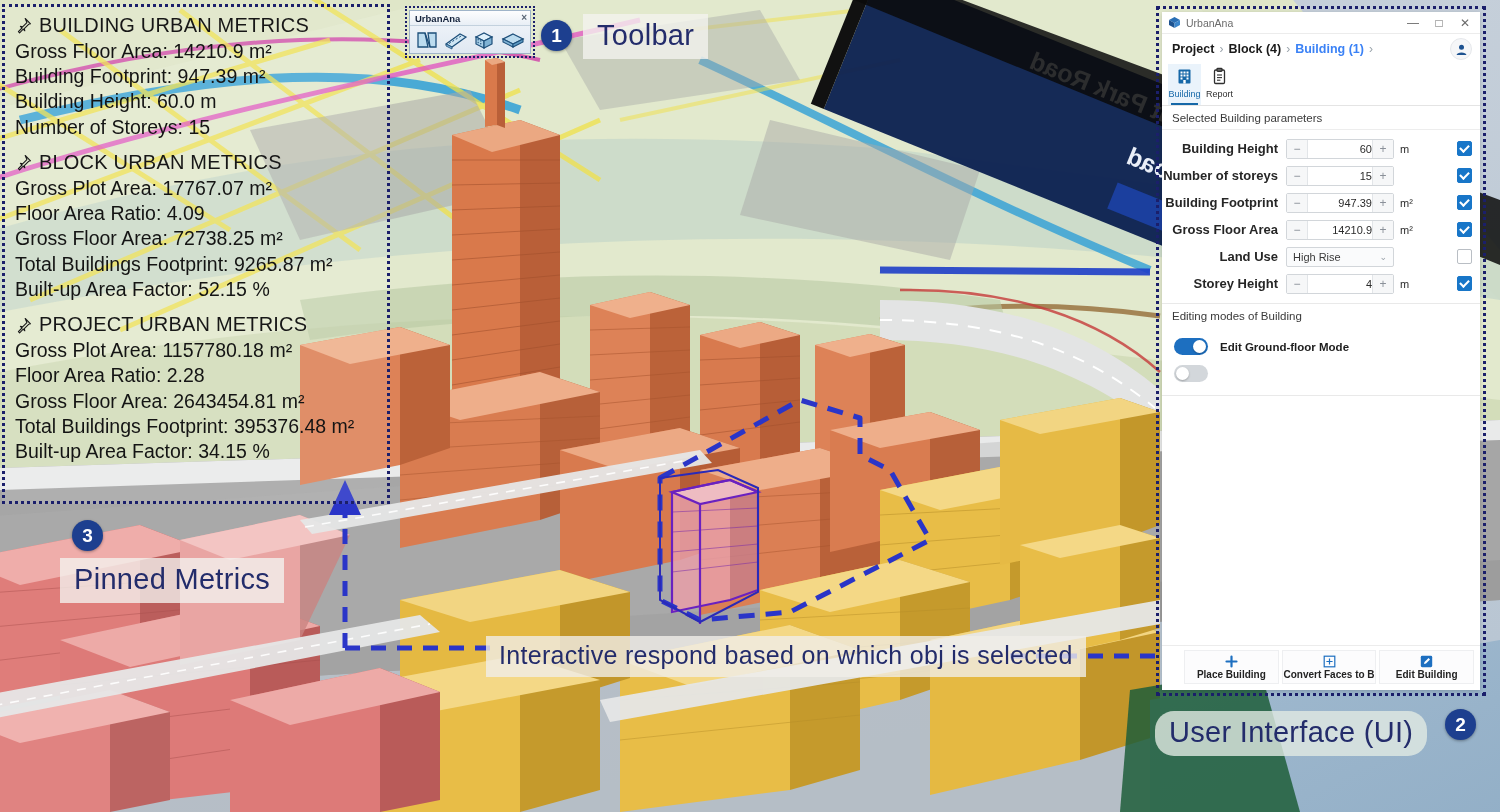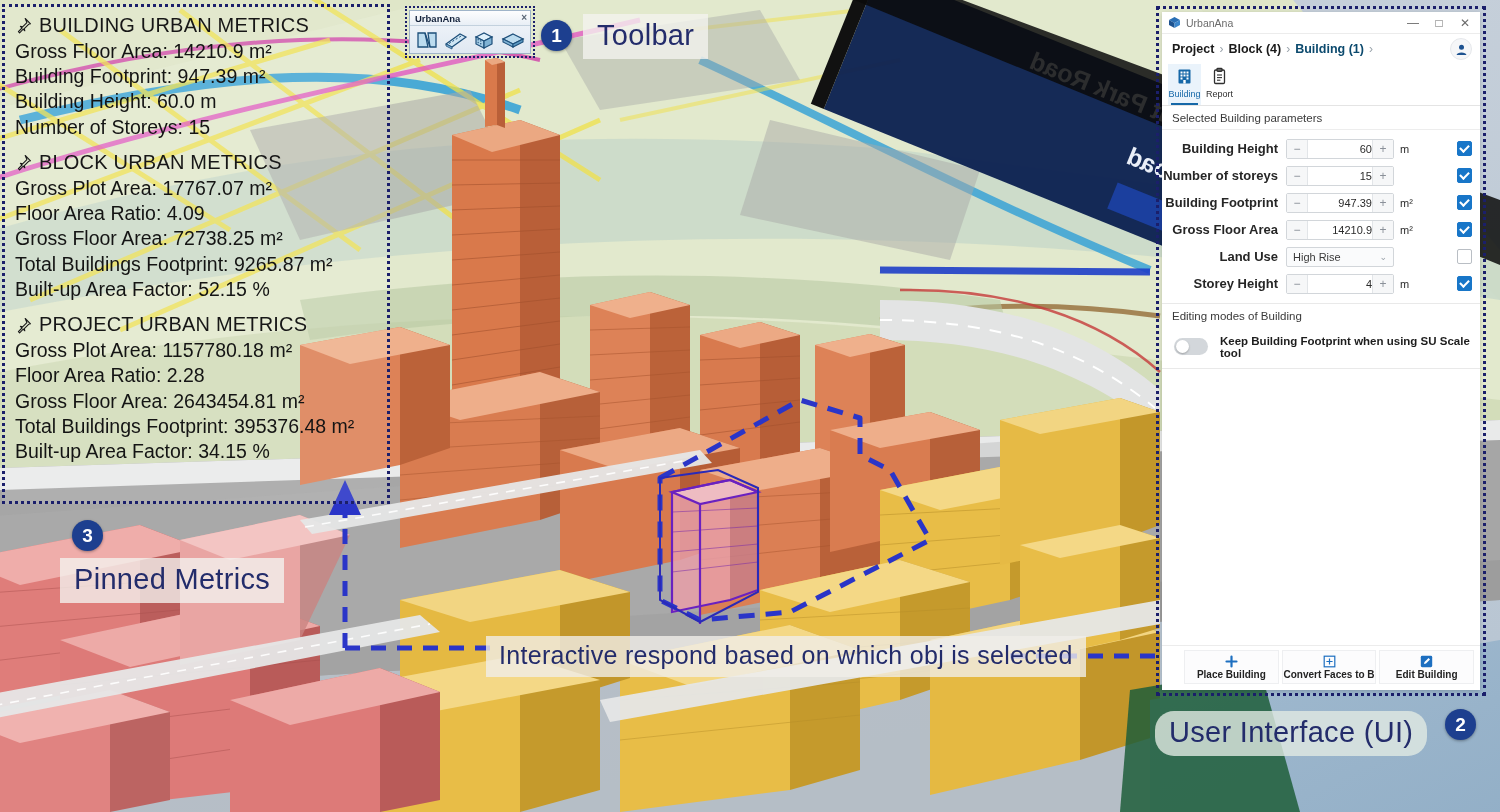--- a/index.html
+++ b/index.html
@@ -123,21 +123,21 @@
   .wbtn {
     width: 26px; height: 20px; display: flex; align-items: center;
     justify-content: center; color: #6b6b6b; font-size: 12px; cursor: pointer;
   }
 
   #breadcrumb {
     height: 30px; flex: 0 0 30px; display: flex; align-items: center;
     padding: 0 8px 0 10px; gap: 5px;
   }
   .crumb { font-size: 12.5px; font-weight: bold; color: #1a1a1a; cursor: pointer; }
-  .crumb.active { color: #0c4a6e; }
+  .crumb.active { color: #3b82f6; }
   .crumb-sep { color: #9aa3ab; font-size: 12px; }
   #account-ico {
     margin-left: auto; width: 22px; height: 22px; border-radius: 50%;
     background: #f5f6f8; border: 1px solid #e6e8eb;
     display: flex; align-items: center; justify-content: center; cursor: pointer;
   }
 
   #tabs {
     display: flex; gap: 2px; padding: 0 6px;
     border-bottom: 1px solid #e4e4e4; flex: 0 0 42px;
@@ -786,22 +786,25 @@
             <span class="sbtn plus">+</span>
           </div>
           <div class="unit">m</div>
           <div class="cbox on"></div>
         </div>
       </div>
 
   <div class="section-head" style="border-bottom:none;">Editing modes of Building</div>
   <div class="toggles" id="toggle-rows">
         <div class="trow">
+          <span class="switch on"></span>
+          <span class="tlab">Edit Ground-floor Mode</span>
+        </div>
+        <div class="trow">
           <span class="switch"></span>
-          <span class="tlab">Keep Building Footprint when using SU Scale tool</span>
         </div>
       </div>
 
   <div id="panel-spacer"></div>
 
   <div id="bottom-bar">
         <div class="bbtn">
           <span class="bico">
             <svg width="13" height="13" viewBox="0 0 13 13">
               <path d="M6.5,1.5 V11.5 M1.5,6.5 H11.5" stroke="#1d6fc0" stroke-width="2.2" stroke-linecap="round"></path>

